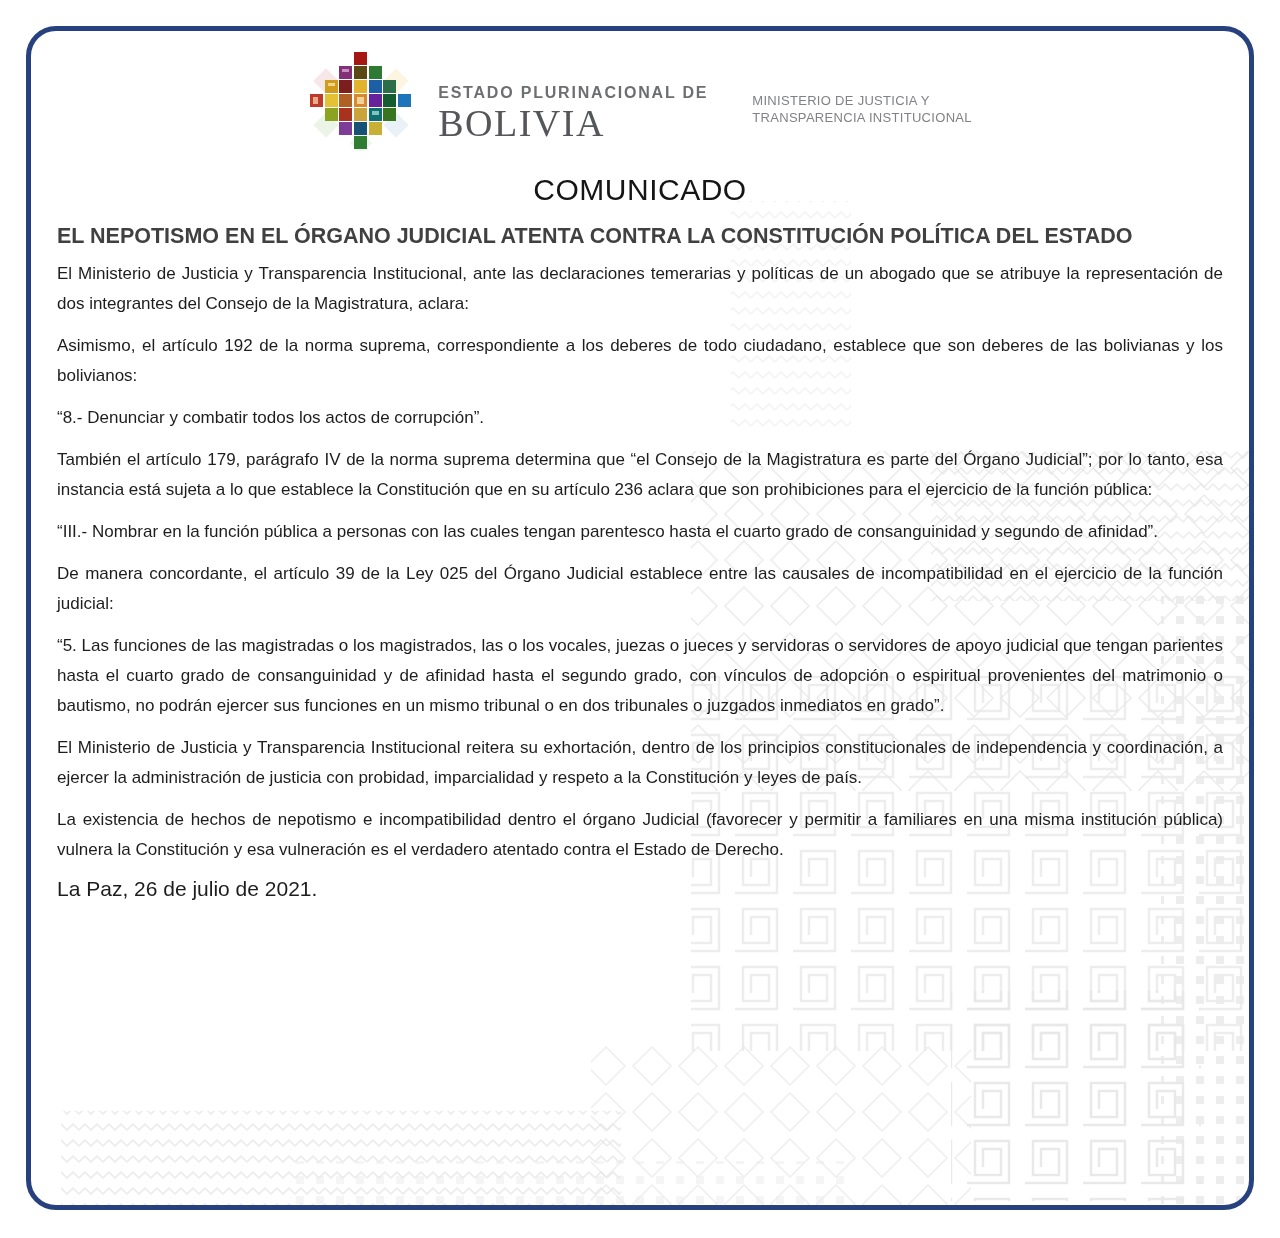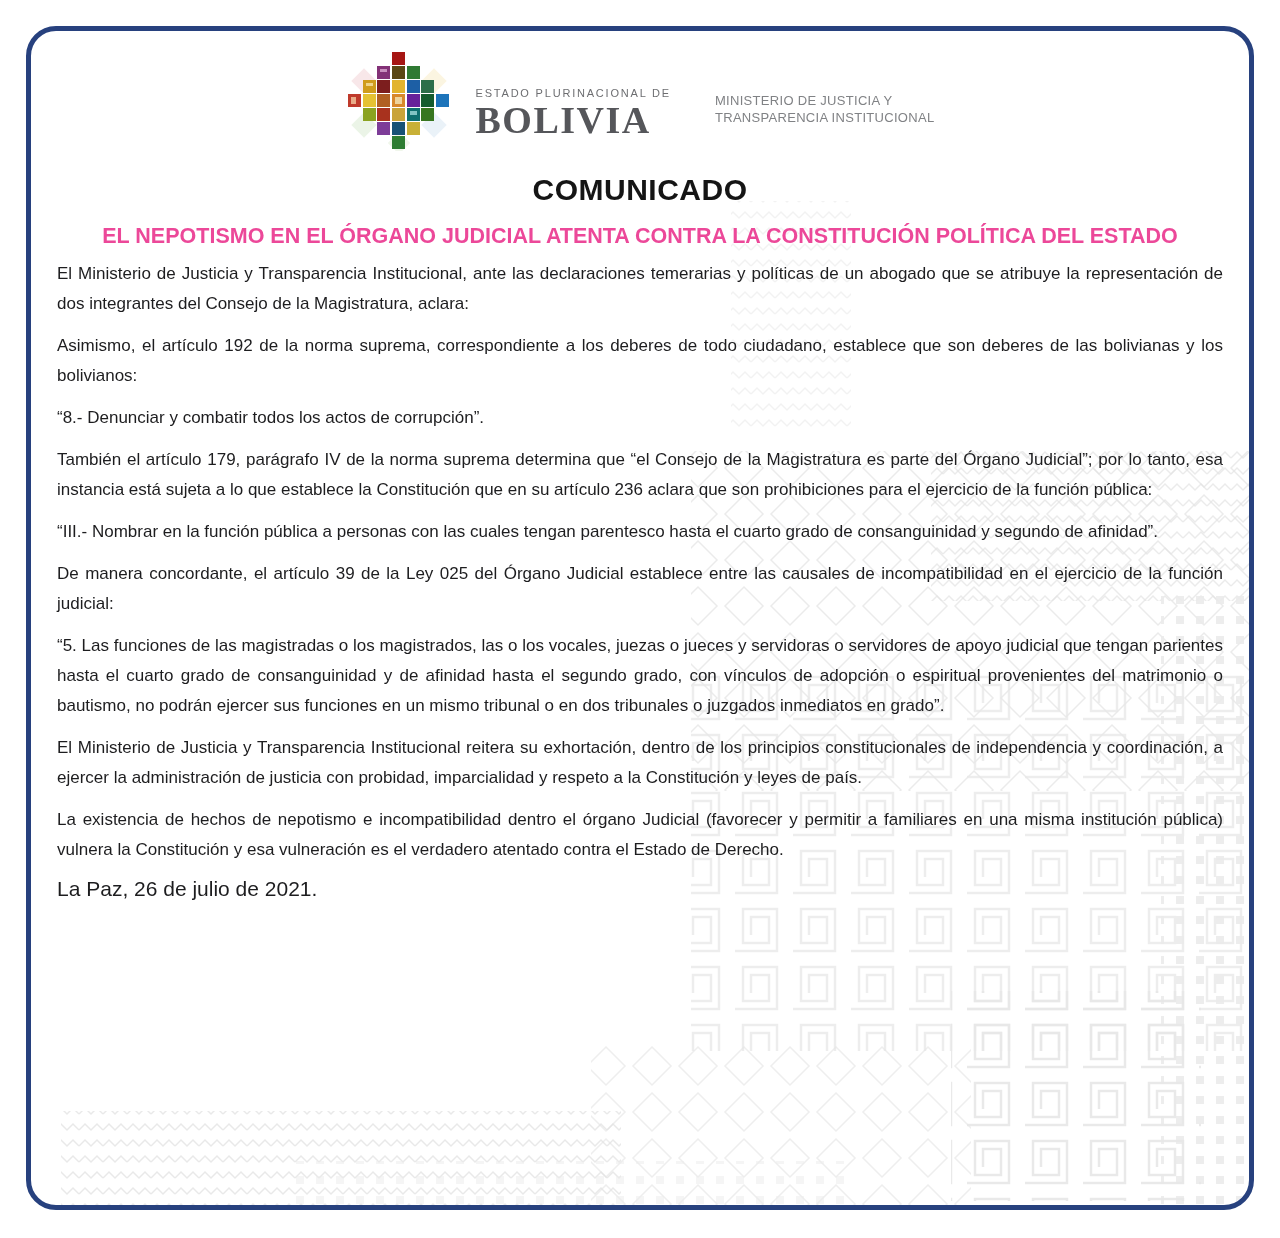--- a/index.html
+++ b/index.html
@@ -13,30 +13,30 @@
   
   .watermark-wrap{position:absolute;left:31px;top:31px;right:31px;bottom:33px;
                   border-radius:26px;overflow:hidden;z-index:0;}
 
   .content{position:absolute;left:31px;top:31px;right:31px;z-index:2;padding:12px 26px 0;}
 
   
   .header{display:flex;justify-content:center;align-items:center;gap:24px;height:116px;}
   .logo-svg{display:block;}
   .brand{display:flex;flex-direction:column;justify-content:center;}
-  .estado{font-size:11px;font-weight:normal;letter-spacing:1.8px;color:#6d6e71;margin-bottom:2px;margin-top:24px;}
-  .bolivia{font-family:"Liberation Serif","DejaVu Serif",serif;font-size:38px;font-weight:700;
+  .estado{font-size:16px;font-weight:bold;letter-spacing:1.8px;color:#6d6e71;margin-bottom:2px;margin-top:24px;}
+  .bolivia{font-family:"Liberation Serif","DejaVu Serif",serif;font-size:38px;font-weight:400;
            color:#55565a;letter-spacing:1.5px;line-height:1;}
   .ministry{font-size:13px;color:#808285;line-height:1.32;letter-spacing:0.3px;
             margin-left:20px;padding-top:16px;}
 
   
-  .doc-title{text-align:center;font-size:30px;font-weight:700;color:#151515;
+  .doc-title{text-align:center;font-size:30px;font-weight:400;color:#151515;
              letter-spacing:0.5px;margin:14px 0 0;}
-  .doc-headline{text-align:center;font-size:21.5px;font-weight:800;color:#ec4899;
+  .doc-headline{text-align:left;font-size:21.5px;font-weight:800;color:#404040;
                 margin:17px 0 10px;}
 
   
   .body-text p{font-size:17px;line-height:30px;color:#1d1d1f;text-align:justify;
                margin:0 0 12px;}
   .dateline{font-size:21px;color:#1d1d1f;text-align:left;margin-top:8px;}
 </style>
 </head>
 <body>
 

